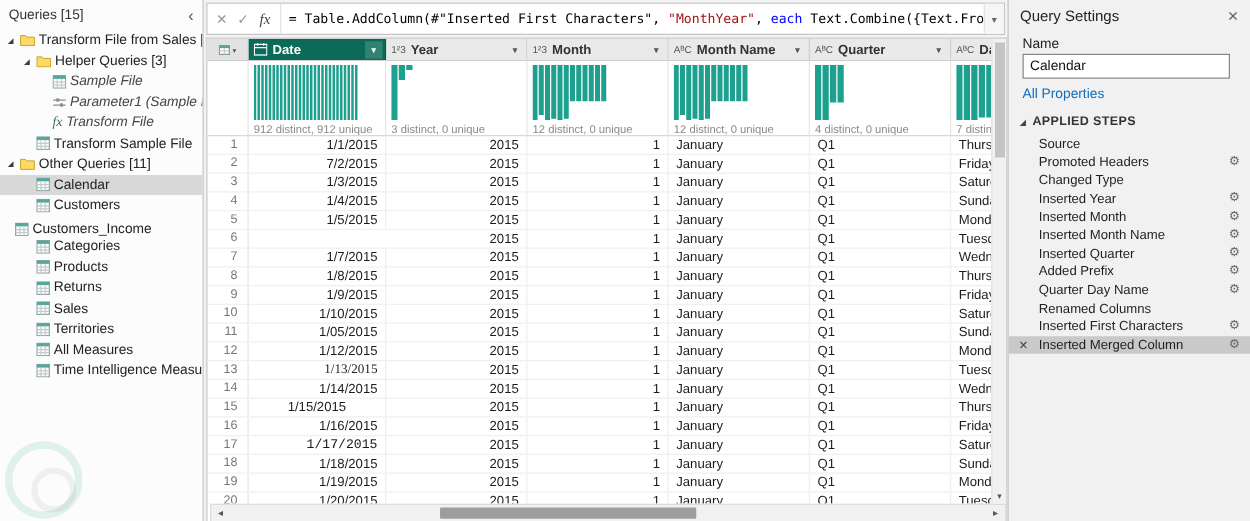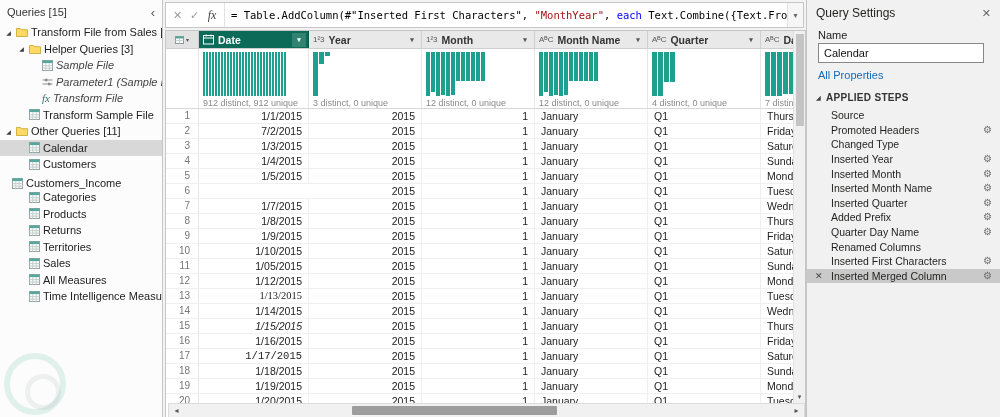--- a/index.html
+++ b/index.html
@@ -258,35 +258,35 @@
           <span class="t-icon">
             <svg width="11" height="11" viewBox="0 0 11 11">
               <rect x="0.5" y="0.5" width="10" height="10" fill="#fff" stroke="#93a6a4"></rect>
               <rect x="0.5" y="0.5" width="10" height="2.6" fill="#56a79d"></rect>
               <line x1="0.5" y1="5.7" x2="10.5" y2="5.7" stroke="#c2cccb"></line>
               <line x1="0.5" y1="8.1" x2="10.5" y2="8.1" stroke="#c2cccb"></line>
               <line x1="3.8" y1="3.1" x2="3.8" y2="10.5" stroke="#c2cccb"></line>
               <line x1="7.2" y1="3.1" x2="7.2" y2="10.5" stroke="#c2cccb"></line>
             </svg>
           </span>
+          <span class="t-label">Sales</span>
+        </div>
+        <div class="tree-item" style="padding-left: 17px;">
+          <span class="caret"></span>
+          <span class="t-icon">
+            <svg width="11" height="11" viewBox="0 0 11 11">
+              <rect x="0.5" y="0.5" width="10" height="10" fill="#fff" stroke="#93a6a4"></rect>
+              <rect x="0.5" y="0.5" width="10" height="2.6" fill="#56a79d"></rect>
+              <line x1="0.5" y1="5.7" x2="10.5" y2="5.7" stroke="#c2cccb"></line>
+              <line x1="0.5" y1="8.1" x2="10.5" y2="8.1" stroke="#c2cccb"></line>
+              <line x1="3.8" y1="3.1" x2="3.8" y2="10.5" stroke="#c2cccb"></line>
+              <line x1="7.2" y1="3.1" x2="7.2" y2="10.5" stroke="#c2cccb"></line>
+            </svg>
+          </span>
           <span class="t-label">Territories</span>
-        </div>
-        <div class="tree-item" style="padding-left: 17px;">
-          <span class="caret"></span>
-          <span class="t-icon">
-            <svg width="11" height="11" viewBox="0 0 11 11">
-              <rect x="0.5" y="0.5" width="10" height="10" fill="#fff" stroke="#93a6a4"></rect>
-              <rect x="0.5" y="0.5" width="10" height="2.6" fill="#56a79d"></rect>
-              <line x1="0.5" y1="5.7" x2="10.5" y2="5.7" stroke="#c2cccb"></line>
-              <line x1="0.5" y1="8.1" x2="10.5" y2="8.1" stroke="#c2cccb"></line>
-              <line x1="3.8" y1="3.1" x2="3.8" y2="10.5" stroke="#c2cccb"></line>
-              <line x1="7.2" y1="3.1" x2="7.2" y2="10.5" stroke="#c2cccb"></line>
-            </svg>
-          </span>
-          <span class="t-label">Sales</span>
         </div>
         <div class="tree-item" style="padding-left: 17px;">
           <span class="caret"></span>
           <span class="t-icon">
             <svg width="11" height="11" viewBox="0 0 11 11">
               <rect x="0.5" y="0.5" width="10" height="10" fill="#fff" stroke="#93a6a4"></rect>
               <rect x="0.5" y="0.5" width="10" height="2.6" fill="#56a79d"></rect>
               <line x1="0.5" y1="5.7" x2="10.5" y2="5.7" stroke="#c2cccb"></line>
               <line x1="0.5" y1="8.1" x2="10.5" y2="8.1" stroke="#c2cccb"></line>
               <line x1="3.8" y1="3.1" x2="3.8" y2="10.5" stroke="#c2cccb"></line>
@@ -595,21 +595,21 @@
                 <div class="g-rn">14</div>
                 <div class="g-cell" style="width: 110px; text-align: right;">1/14/2015</div>
                 <div class="g-cell" style="width: 113px; text-align: right;">2015</div>
                 <div class="g-cell" style="width: 113px; text-align: right;">1</div>
                 <div class="g-cell" style="width: 113px; text-align: left;">January</div>
                 <div class="g-cell" style="width: 113px; text-align: left;">Q1</div>
                 <div class="g-cell" style="width: 95px; text-align: left;">Wednesday</div>
               </div>
               <div class="g-row">
                 <div class="g-rn">15</div>
-                <div class="g-cell" style="width: 110px; text-align: right; font-style: italic;">1/15/2015</div>
+                <div class="g-cell" style="width: 110px; text-align: center;">1/15/2015</div>
                 <div class="g-cell" style="width: 113px; text-align: right;">2015</div>
                 <div class="g-cell" style="width: 113px; text-align: right;">1</div>
                 <div class="g-cell" style="width: 113px; text-align: left;">January</div>
                 <div class="g-cell" style="width: 113px; text-align: left;">Q1</div>
                 <div class="g-cell" style="width: 95px; text-align: left;">Thursday</div>
               </div>
               <div class="g-row">
                 <div class="g-rn">16</div>
                 <div class="g-cell" style="width: 110px; text-align: right;">1/16/2015</div>
                 <div class="g-cell" style="width: 113px; text-align: right;">2015</div>

